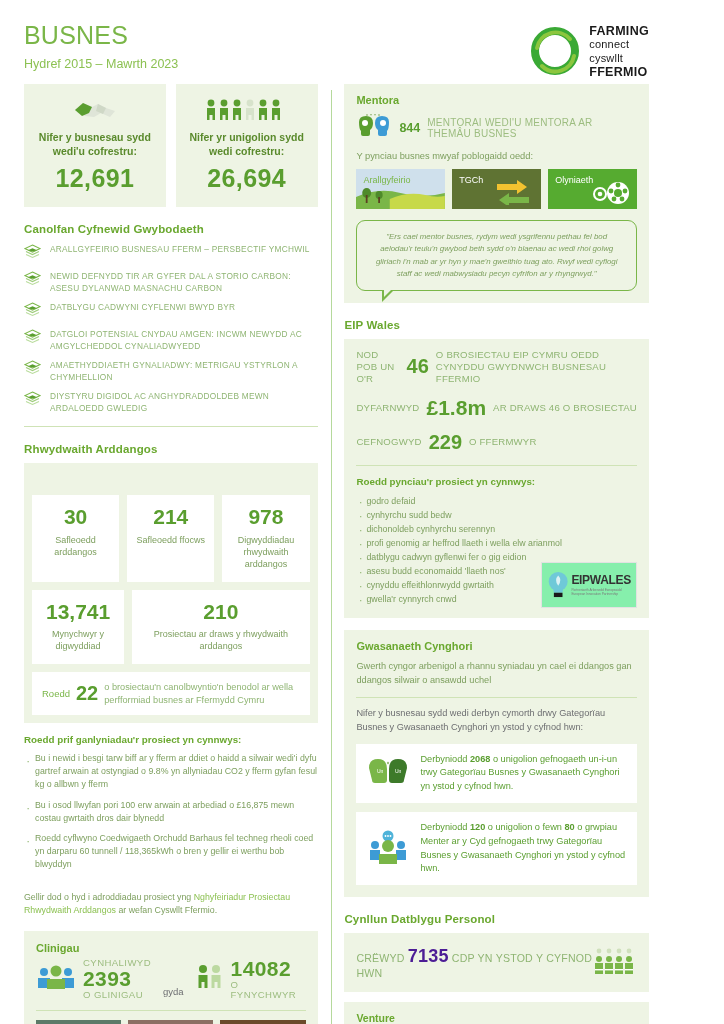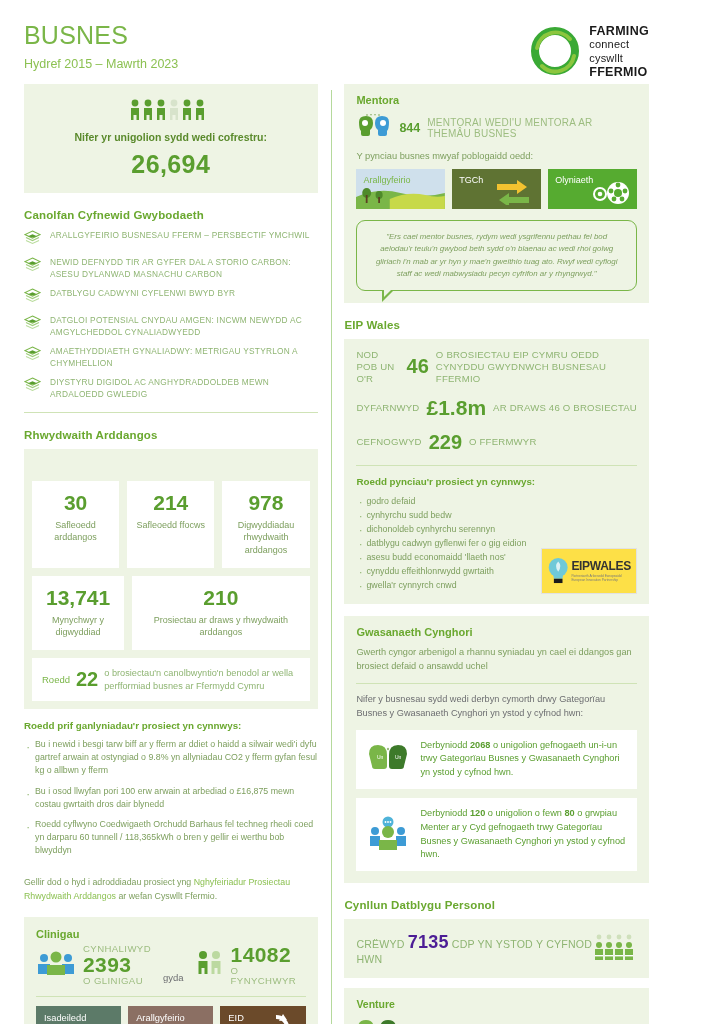--- a/index.html
+++ b/index.html
@@ -110,21 +110,21 @@
   .eip-lab { font-size: 9.6px; color: #8fb573; letter-spacing: .2px; line-height: 1.25; }
   .eip-num { font-size: 20px; font-weight: bold; color: #5a9e2f; }
   .eip-num.big { font-size: 21px; }
   .eip-rest { font-size: 9.6px; color: #8fb573; letter-spacing: .2px; line-height: 1.25; }
   .eip-rule { height: 1px; background: #cfe3b6; margin: 4px 0 10px; }
   .eip-topics { position: relative; }
   ul.dots { list-style: none; }
   ul.dots li { font-size: 8.8px; color: #7d9f5e; line-height: 1.6; padding-left: 10px; position: relative; }
   ul.dots li:before { content: "\00b7"; position: absolute; left: 2px; top: -2px; font-size: 13px; color: #9dbd80; }
   .eip-logo { position: absolute; right: 0; bottom: -2px; width: 96px; height: 46px;
-              background: #fde047; border: 1px solid #e2e2e2; display: flex; align-items: center; gap: 2px; padding: 3px 5px; }
+              background: #86efac; border: 1px solid #e2e2e2; display: flex; align-items: center; gap: 2px; padding: 3px 5px; }
   .eip-logo .txt1 { font-size: 12px; font-weight: bold; color: #333; letter-spacing: -.3px; line-height: 1; }
   .eip-logo .txt2 { font-size: 3.2px; color: #7a7a7a; line-height: 1.35; margin-top: 2px; }
 
   
   .gw-lead { font-size: 9.2px; color: #7d9f5e; line-height: 1.5; }
   .gw-rule { height: 1px; background: #cfe3b6; margin: 9px 0 9px; }
   .gw-q { font-size: 9.2px; color: #6d6e71; line-height: 1.5; }
   .gw-card { background: #fff; padding: 9px 10px; display: flex; align-items: center; gap: 10px; margin-top: 9px; }
   .gw-card .tx { font-size: 9.2px; color: #5a9e2f; line-height: 1.5; }
   .gw-card .tx b { font-weight: bold; }
@@ -166,20 +166,31 @@
         <div class="l4">FFERMIO</div>
       </div>
     </div>
   </div>
 
   <div class="cols">
 
     <div class="col-left">
 
       <div class="stat-row">
+        <div class="stat-box">
+          <div class="icon">
+            <svg width="46" height="24" viewBox="0 0 46 24">
+              <path d="M3 12 L11 5 L20 9 L26 6 L34 10 L43 13 L38 19 L29 15 L22 19 L13 18 Z" fill="#dfe5d8"></path>
+              <path d="M3 12 L11 5 L20 9 L17 15 L10 18 Z" fill="#5a9e2f"></path>
+              <path d="M26 6 L34 10 L31 16 L24 13 Z" fill="#cfd8c6"></path>
+            </svg>
+          </div>
+          <div class="cap">Nifer y busnesau sydd wedi'u cofrestru:</div>
+          <div class="num">12,691</div>
+        </div>
         <div class="stat-box">
           <div class="icon">
             <svg width="86" height="24" viewBox="0 0 86 24">
               <g fill="#5a9e2f">
                 <circle cx="7" cy="5" r="3.4"></circle>
                   <path d="M3 10 h8 v12 h-2.5 v-5 h-3 v5 H3 Z"></path>
                 <circle cx="20" cy="5" r="3.4"></circle>
                   <path d="M16 10 h8 v12 h-2.5 v-5 h-3 v5 H16 Z"></path>
                 <circle cx="33" cy="5" r="3.4"></circle>
                   <path d="M29 10 h8 v12 h-2.5 v-5 h-3 v5 H29 Z"></path>
@@ -450,20 +461,21 @@
           <span class="eip-num">229</span>
           <span class="eip-rest nowrap">O FFERMWYR</span>
         </div>
         <div class="eip-rule"></div>
         <div class="body-h" style="margin-top:0">Roedd pynciau'r prosiect yn cynnwys:</div>
         <div class="eip-topics">
           <ul class="dots">
             <li>godro defaid</li>
             <li>cynhyrchu sudd bedw</li>
             <li>dichonoldeb cynhyrchu serennyn</li>
+            <li>profi genomig ar heffrod llaeth i wella elw arianmol</li>
             <li>datblygu cadwyn gyflenwi fer o gig eidion</li>
             <li>asesu budd economaidd 'llaeth nos'</li>
             <li>cynyddu effeithlonrwydd gwrtaith</li>
             <li>gwella'r cynnyrch cnwd</li>
           </ul>
           <div class="eip-logo">
             <svg width="26" height="34" viewBox="0 0 26 34">
               <circle cx="13" cy="13" r="11" fill="#6fc9d8"></circle>
               <path d="M7 20 q6 5 12 0 l-1 6 h-10 z" fill="#6fc9d8"></path>
               <rect x="8" y="26" width="10" height="5" fill="#1a1a1a"></rect>
@@ -472,21 +484,21 @@
             <div>
               <div class="txt1">EIPWALES</div>
               <div class="txt2">Partneriaeth Arloesedd Ewropeaidd<br>European Innovation Partnership</div>
             </div>
           </div>
         </div>
       </div>
 
       <div class="r-panel" style="margin-top:12px">
         <div class="r-h">Gwasanaeth Cynghori</div>
-        <div class="gw-lead">Gwerth cyngor arbenigol a rhannu syniadau yn cael ei ddangos gan brosiect defaid o ansawdd uchel</div>
+        <div class="gw-lead">Gwerth cyngor arbenigol a rhannu syniadau yn cael ei ddangos gan ddangos silwair o ansawdd uchel</div>
         <div class="gw-rule"></div>
         <div class="gw-q">Nifer y busnesau sydd wedi derbyn cymorth drwy Gategorïau Busnes y Gwasanaeth Cynghori yn ystod y cyfnod hwn:</div>
 
         <div class="gw-card">
           <span>
             <svg width="44" height="30" viewBox="0 0 44 30">
               <path d="M3 12 q0-9 9-9 q9 0 9 10 v11 q0 3-3 3 h-9 q-3 0-3-3 z" fill="#7ab648"></path>
               <text x="11" y="17" font-size="5" fill="#fff" font-family="Liberation Sans">Un</text>
               <path d="M41 12 q0-9-9-9 q-9 0-9 10 v11 q0 3 3 3 h9 q3 0 3-3 z" fill="#3d7a2a"></path>
               <text x="29" y="17" font-size="5" fill="#fff" font-family="Liberation Sans">Un</text>

